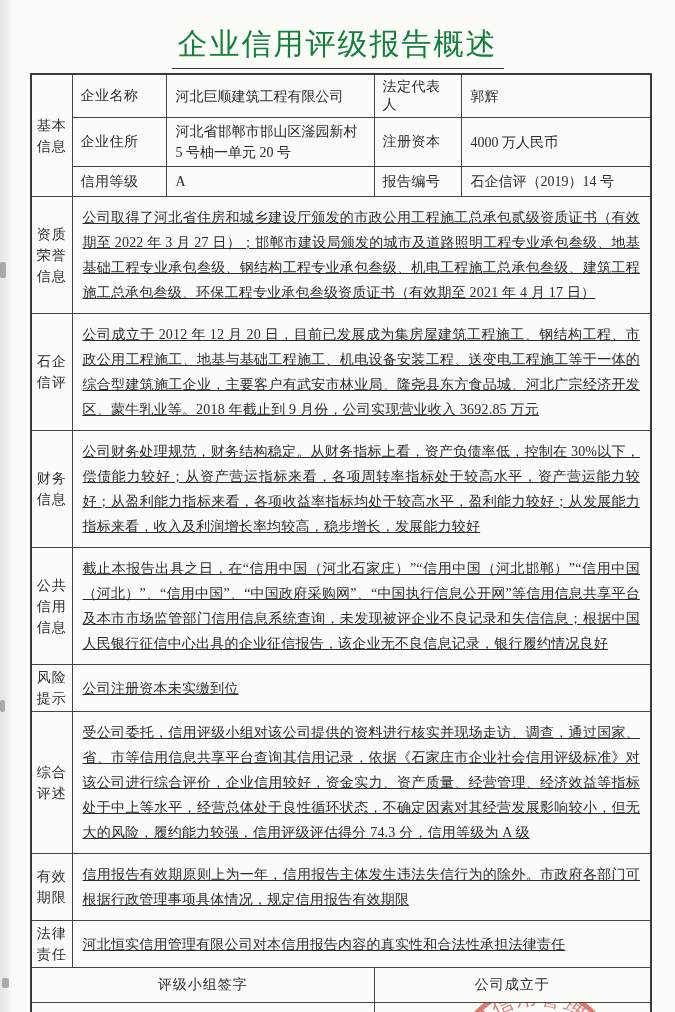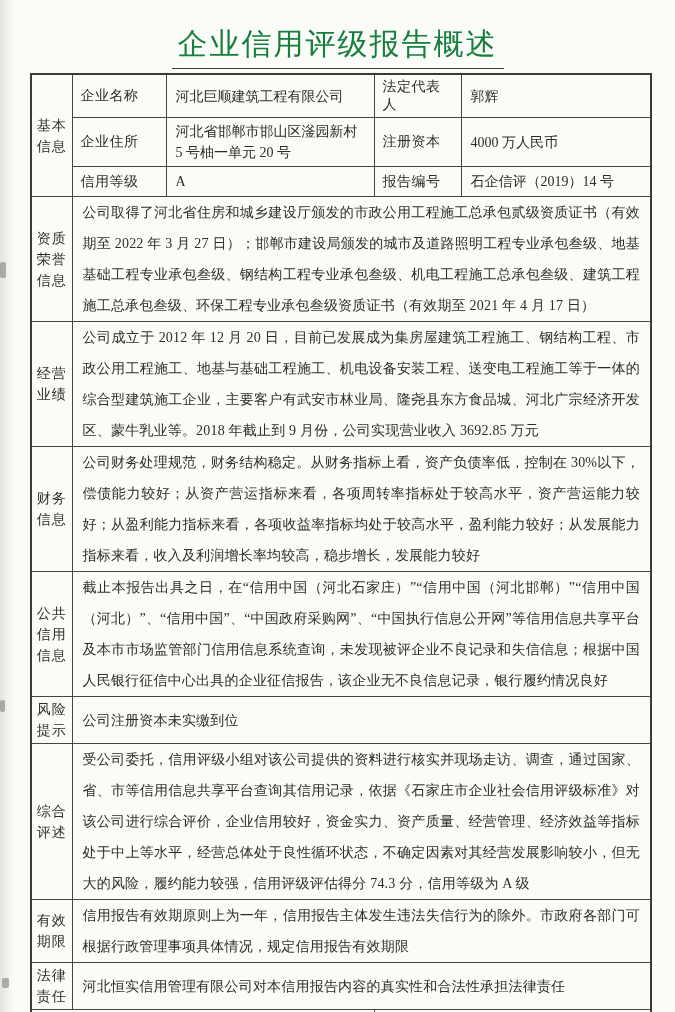--- a/index.html
+++ b/index.html
@@ -38,22 +38,23 @@
     color:#2c2c2c; font-size:14px; vertical-align:middle;
     overflow:hidden;
   }
   td.sec {
     text-align:center; padding:2px 1px; line-height:21px;
     word-break:break-all; letter-spacing:1px;
   }
   td.sub { padding:3px 8px; letter-spacing:0.5px; }
   td.val { padding:3px 9px; line-height:21px; }
   td.para {
-    padding:0 10px; line-height:31px; text-align:justify;
+    padding:8px 10px; line-height:25px; text-align:justify;
     letter-spacing:0.2px;
+    text-decoration:underline;
   }
   tr.r1 { height:31px; } tr.r2 { height:44px;margin-left:44px; } tr.r3 { height:30px; }
   tr.r4 { height:100px; } tr.r5 { height:95px; } tr.r6 { height:96px; }
   tr.r7 { height:103px; } tr.r8 { height:38px; } tr.r9 { height:112px; }
   tr.r10 { height:53px; } tr.r11 { height:45px;margin-left:36px; }
   tr.rhead { height:35px; } tr.rbig { height:130px; }
   td.sig-head { text-align:center; letter-spacing:1px; }
   td.sig-cell { position:relative; vertical-align:top; }
 
   .leader-label { position:absolute; left:10px; top:66px; font-size:14.5px; white-space:nowrap; }
@@ -109,21 +110,21 @@
       <td class="val">A</td>
       <td class="sub">报告编号</td>
       <td class="val">石企信评（2019）14 号</td>
     </tr>
 
     <tr class="r4">
       <td class="sec">资质荣誉信息</td>
       <td class="para" colspan="4">公司取得了河北省住房和城乡建设厅颁发的市政公用工程施工总承包贰级资质证书（有效期至 2022 年 3 月 27 日）；邯郸市建设局颁发的城市及道路照明工程专业承包叁级、地基基础工程专业承包叁级、钢结构工程专业承包叁级、机电工程施工总承包叁级、建筑工程施工总承包叁级、环保工程专业承包叁级资质证书（有效期至 2021 年 4 月 17 日）</td>
     </tr>
     <tr class="r5">
-      <td class="sec">经营业绩</td>
+      <td class="sec">石企信评</td>
       <td class="para" colspan="4">公司成立于 2012 年 12 月 20 日，目前已发展成为集房屋建筑工程施工、钢结构工程、市政公用工程施工、地基与基础工程施工、机电设备安装工程、送变电工程施工等于一体的综合型建筑施工企业，主要客户有武安市林业局、隆尧县东方食品城、河北广宗经济开发区、蒙牛乳业等。2018 年截止到 9 月份，公司实现营业收入 3692.85 万元</td>
     </tr>
     <tr class="r6">
       <td class="sec">财务信息</td>
       <td class="para" colspan="4">公司财务处理规范，财务结构稳定。从财务指标上看，资产负债率低，控制在 30%以下，偿债能力较好；从资产营运指标来看，各项周转率指标处于较高水平，资产营运能力较好；从盈利能力指标来看，各项收益率指标均处于较高水平，盈利能力较好；从发展能力指标来看，收入及利润增长率均较高，稳步增长，发展能力较好</td>
     </tr>
     <tr class="r7">
       <td class="sec">公共信用信息</td>
       <td class="para" colspan="4">截止本报告出具之日，在“信用中国（河北石家庄）”“信用中国（河北邯郸）”“信用中国（河北）”、“信用中国”、“中国政府采购网”、“中国执行信息公开网”等信用信息共享平台及本市市场监管部门信用信息系统查询，未发现被评企业不良记录和失信信息；根据中国人民银行征信中心出具的企业征信报告，该企业无不良信息记录，银行履约情况良好</td>
     </tr>
@@ -139,21 +140,21 @@
       <td class="sec">有效期限</td>
       <td class="para" colspan="4">信用报告有效期原则上为一年，信用报告主体发生违法失信行为的除外。市政府各部门可根据行政管理事项具体情况，规定信用报告有效期限</td>
     </tr>
     <tr class="r11">
       <td class="sec">法律责任</td>
       <td class="para" colspan="4">河北恒实信用管理有限公司对本信用报告内容的真实性和合法性承担法律责任</td>
     </tr>
 
     <tr class="rhead">
       <td class="sig-head" colspan="3">评级小组签字</td>
-      <td class="sig-head" colspan="2">信用等级为</td>
+      <td class="sig-head" colspan="2">公司成立于</td>
     </tr>
 
     <tr class="rbig">
       <td class="sig-cell" colspan="3">
         <span class="leader-label">评级小组组长签字：</span>
         <svg class="handsig" viewBox="0 0 170 78">
           <path d="M18 46 C28 20, 44 14, 38 30 C32 46, 18 52, 30 50 C44 48, 52 40, 62 34 M62 50 C70 30, 78 24, 76 36 C74 48, 68 56, 78 50 C88 44, 86 34, 96 32 C104 30, 98 44, 104 46 C110 48, 114 36, 118 28 C120 24, 122 30, 118 42 C116 48, 120 52, 126 44 M130 22 C126 34, 124 44, 128 56" fill="none" stroke="#20202a" stroke-width="2.6" stroke-linecap="round" stroke-linejoin="round"></path>
         </svg>
 
       </td>

